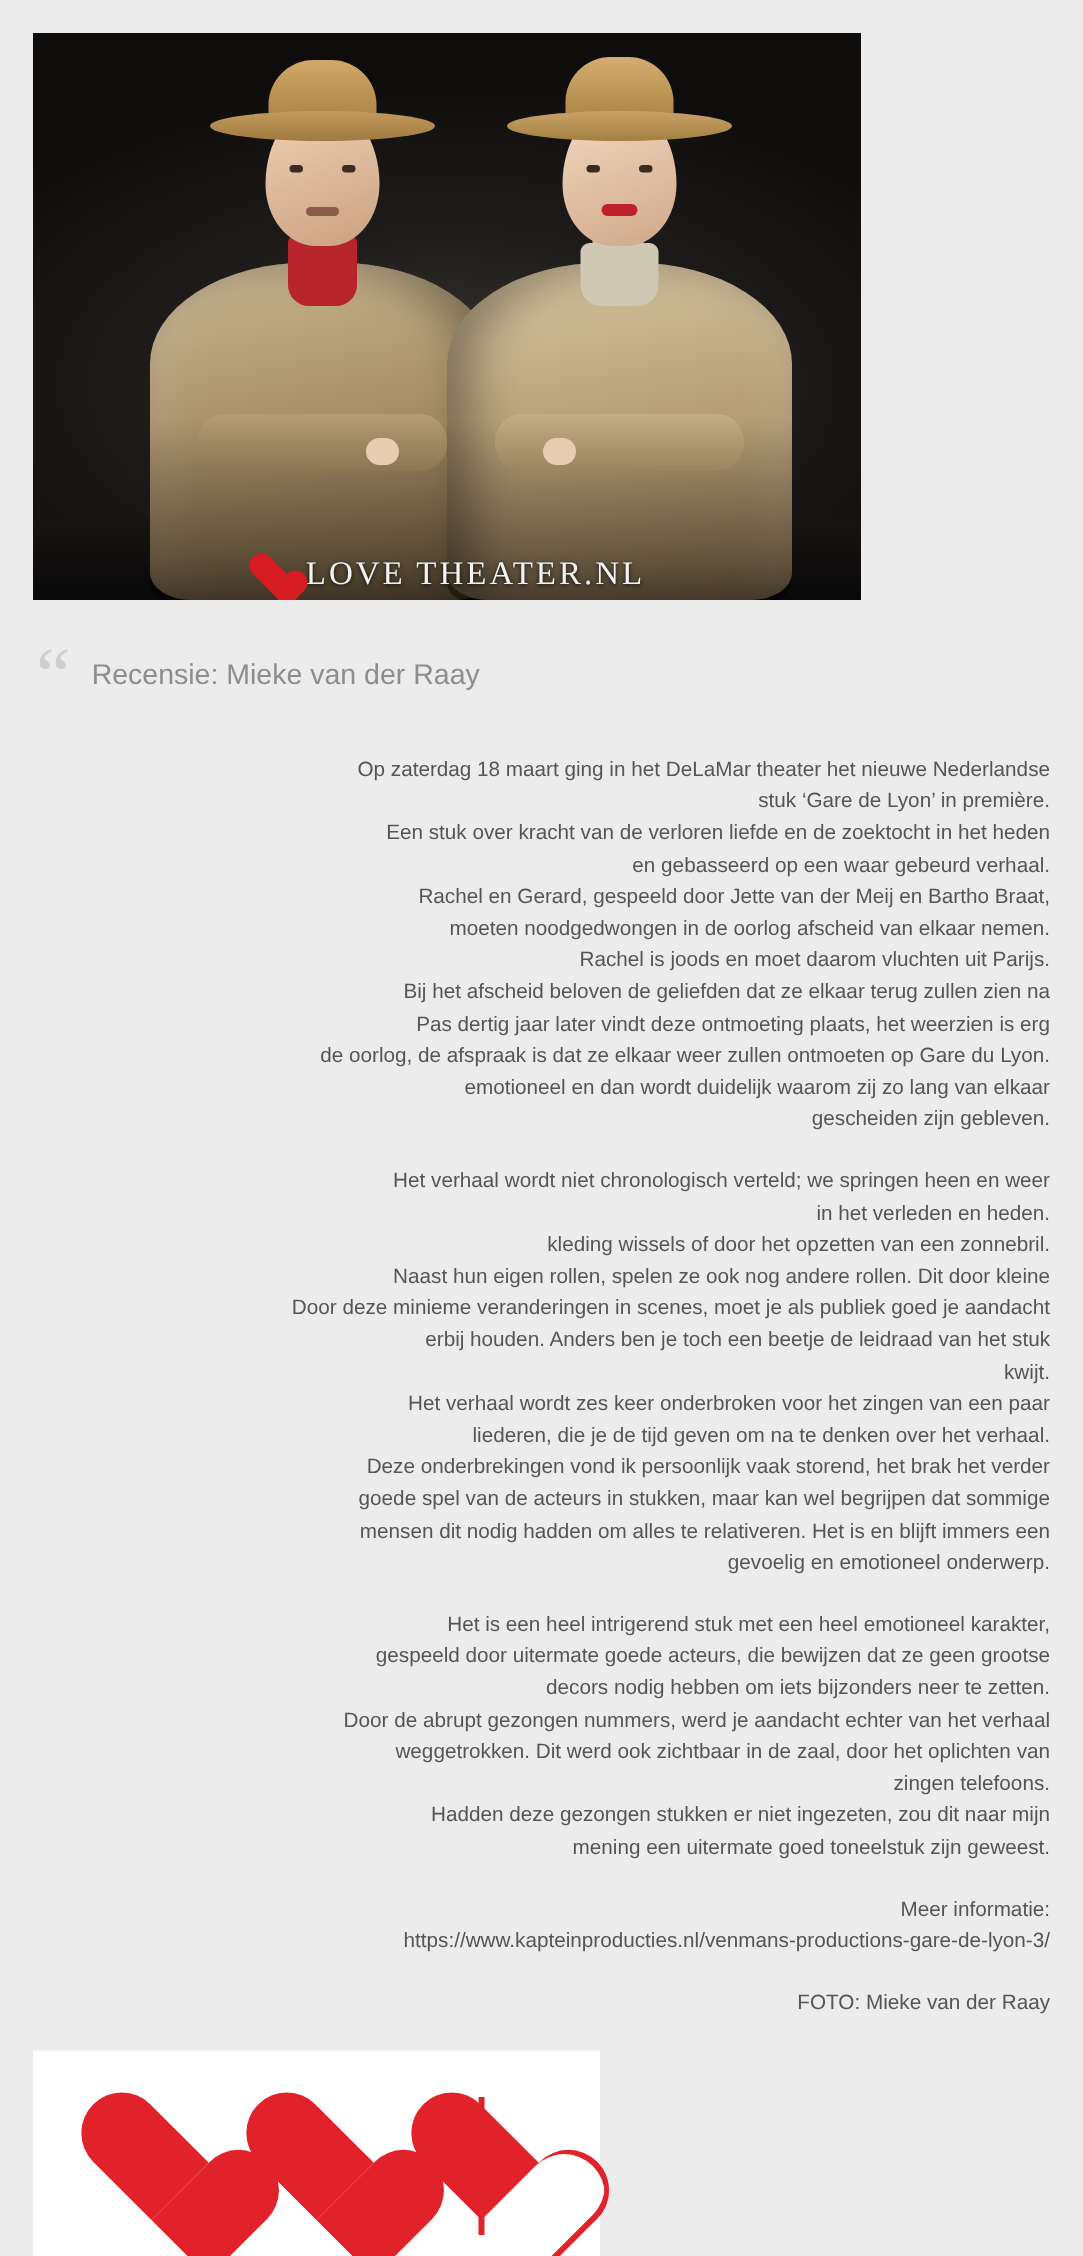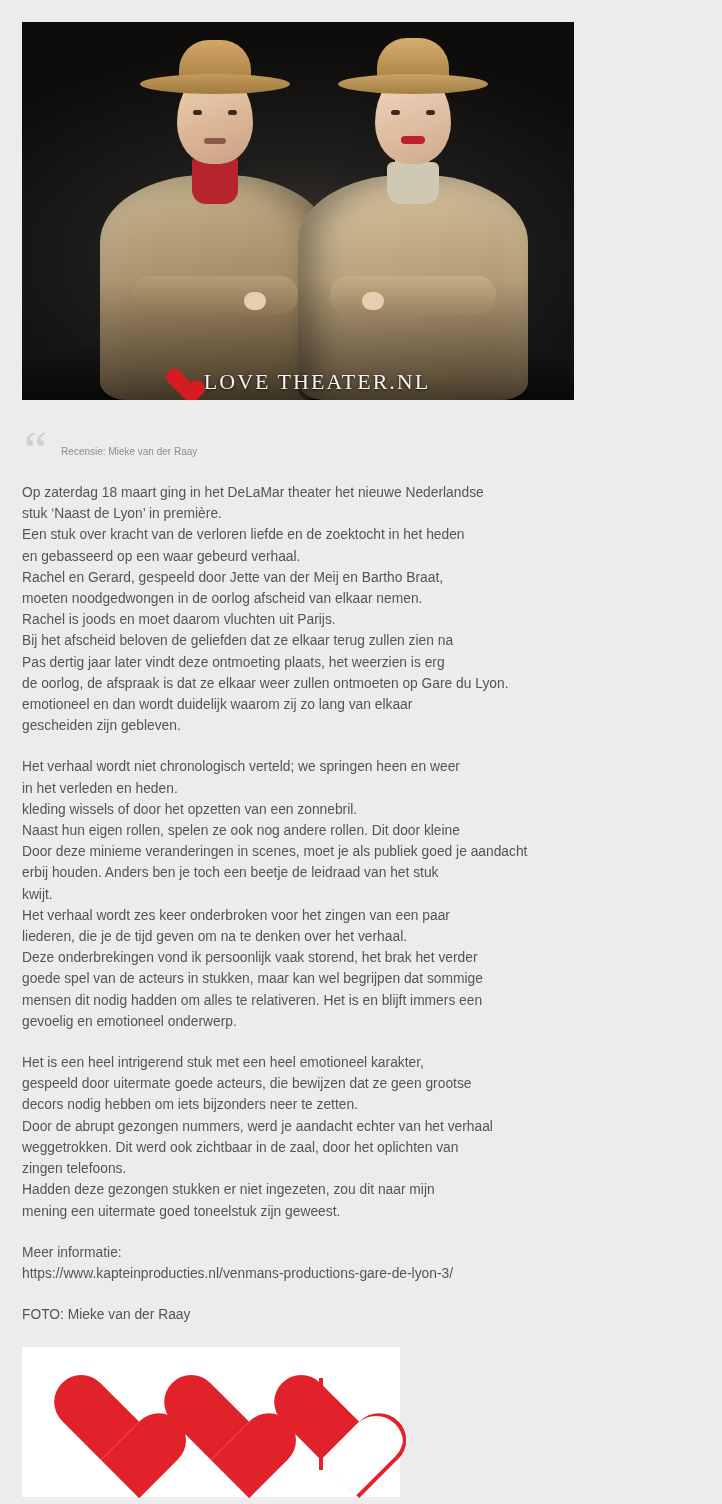--- a/index.html
+++ b/index.html
@@ -162,31 +162,32 @@
     margin: 36px 0 0 2px;
   }
   .quote-mark {
     font-family: "Liberation Serif", serif;
     font-size: 52px;
     line-height: 30px;
     color: #cfcfcf;
     user-select: none;
   }
   .byline-text {
-    font-size: 10px;
+    font-size: 19px;
     color: #8d8d8d;
     font-weight: 400;
   }
 
   
   .body-copy {
-    margin-top: 16px;
+    margin-top: 36px;
     font-size: 13.8px;
     line-height: 21.2px;
     color: #555555;
+    text-align: right;
   }
   .body-copy p {
     margin: 0 0 20px 0;
   }
   .body-copy p:last-child { margin-bottom: 0; }
   .body-copy .line { display: block; }
 
   .meer-block { margin-top: 26px; }
   .foto-block { margin-top: 22px; }
 
@@ -281,21 +282,21 @@
 
   <div class="byline">
     <span class="quote-mark">“</span>
     <span class="byline-text">Recensie: Mieke van der Raay</span>
   </div>
 
   <div class="body-copy">
 
     <p>
       <span class="line">Op zaterdag 18 maart ging in het DeLaMar theater het nieuwe Nederlandse</span>
-      <span class="line">stuk ‘Naast de Lyon’ in première.</span>
+      <span class="line">stuk ‘Gare de Lyon’ in première.</span>
       <span class="line">Een stuk over kracht van de verloren liefde en de zoektocht in het heden</span>
       <span class="line">en gebasseerd op een waar gebeurd verhaal.</span>
       <span class="line">Rachel en Gerard, gespeeld door Jette van der Meij en Bartho Braat,</span>
       <span class="line">moeten noodgedwongen in de oorlog afscheid van elkaar nemen.</span>
       <span class="line">Rachel is joods en moet daarom vluchten uit Parijs.</span>
       <span class="line">Bij het afscheid beloven de geliefden dat ze elkaar terug zullen zien na</span>
       <span class="line">Pas dertig jaar later vindt deze ontmoeting plaats, het weerzien is erg</span>
       <span class="line">de oorlog, de afspraak is dat ze elkaar weer zullen ontmoeten op Gare du Lyon.</span>
       <span class="line">emotioneel en dan wordt duidelijk waarom zij zo lang van elkaar</span>
       <span class="line">gescheiden zijn gebleven.</span>

